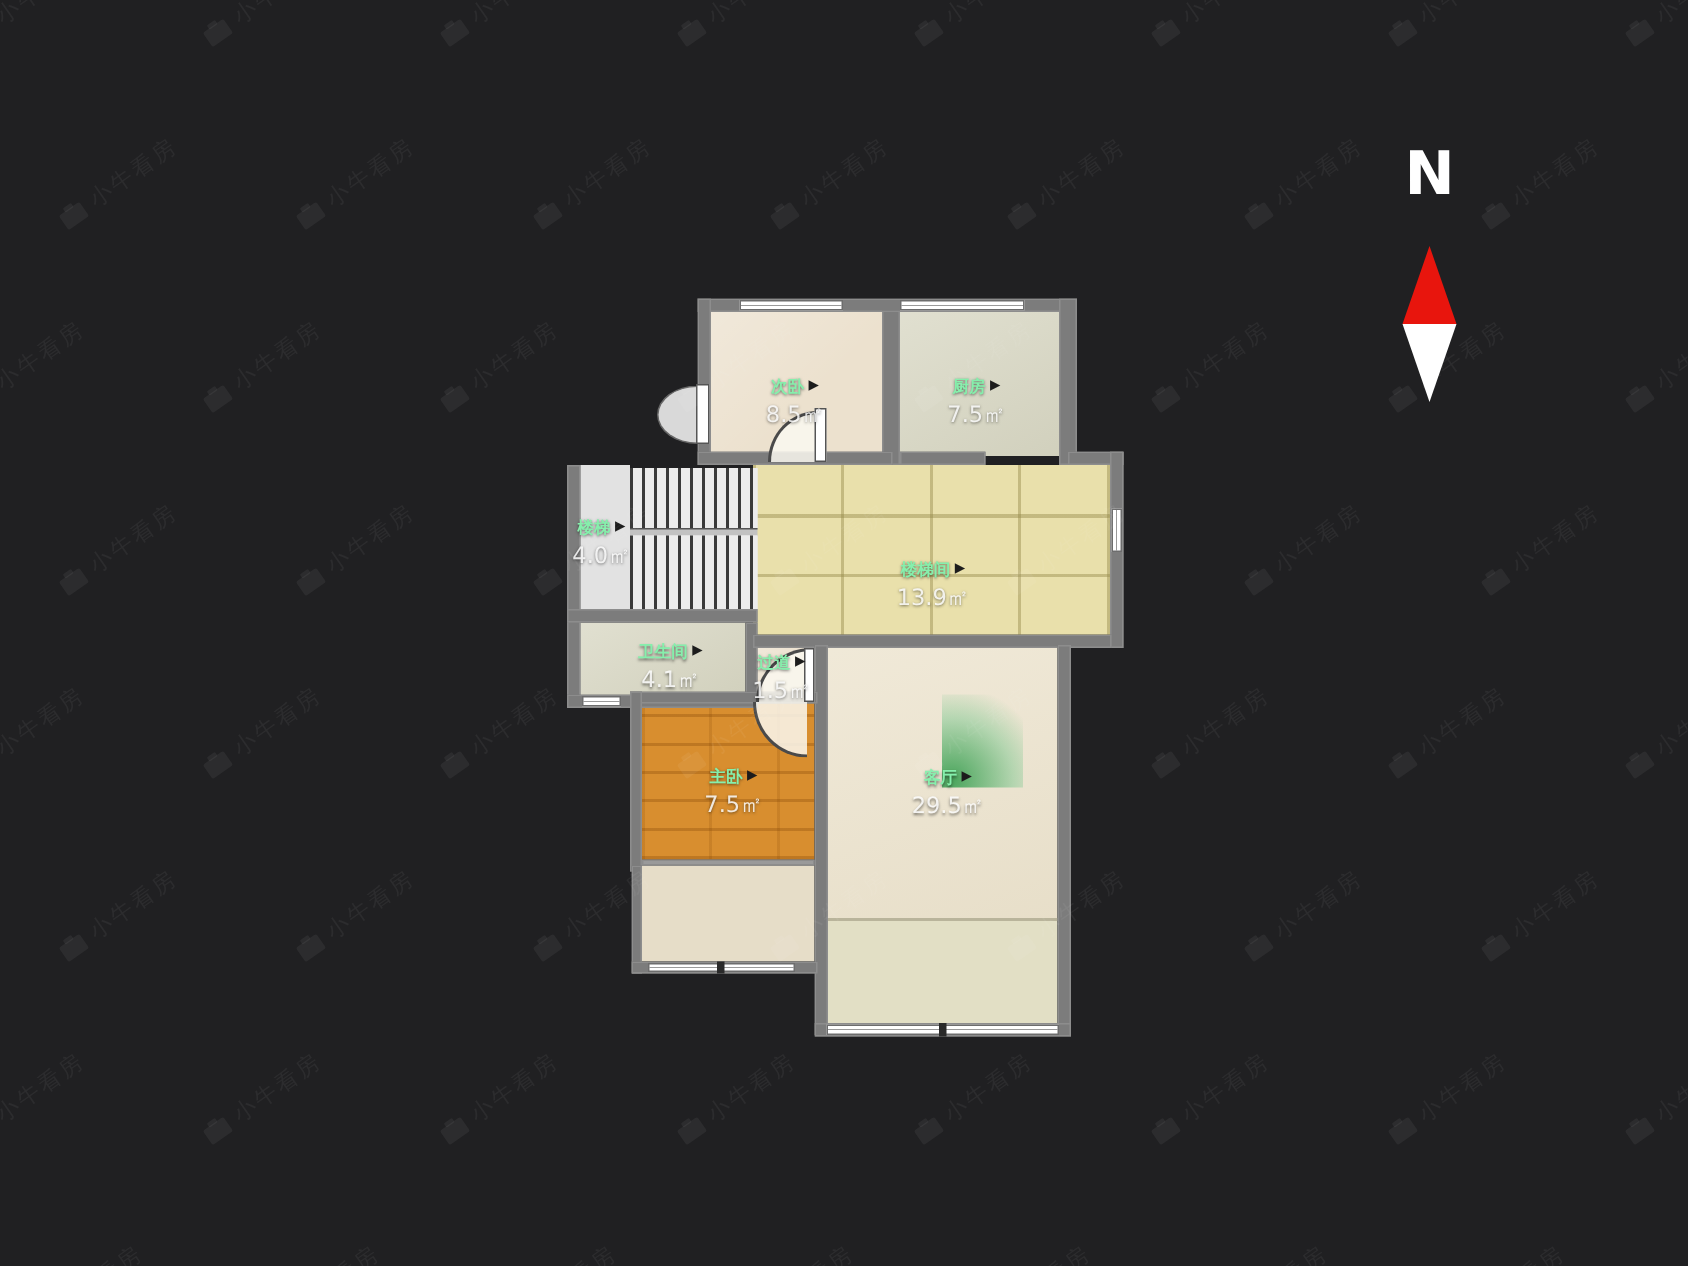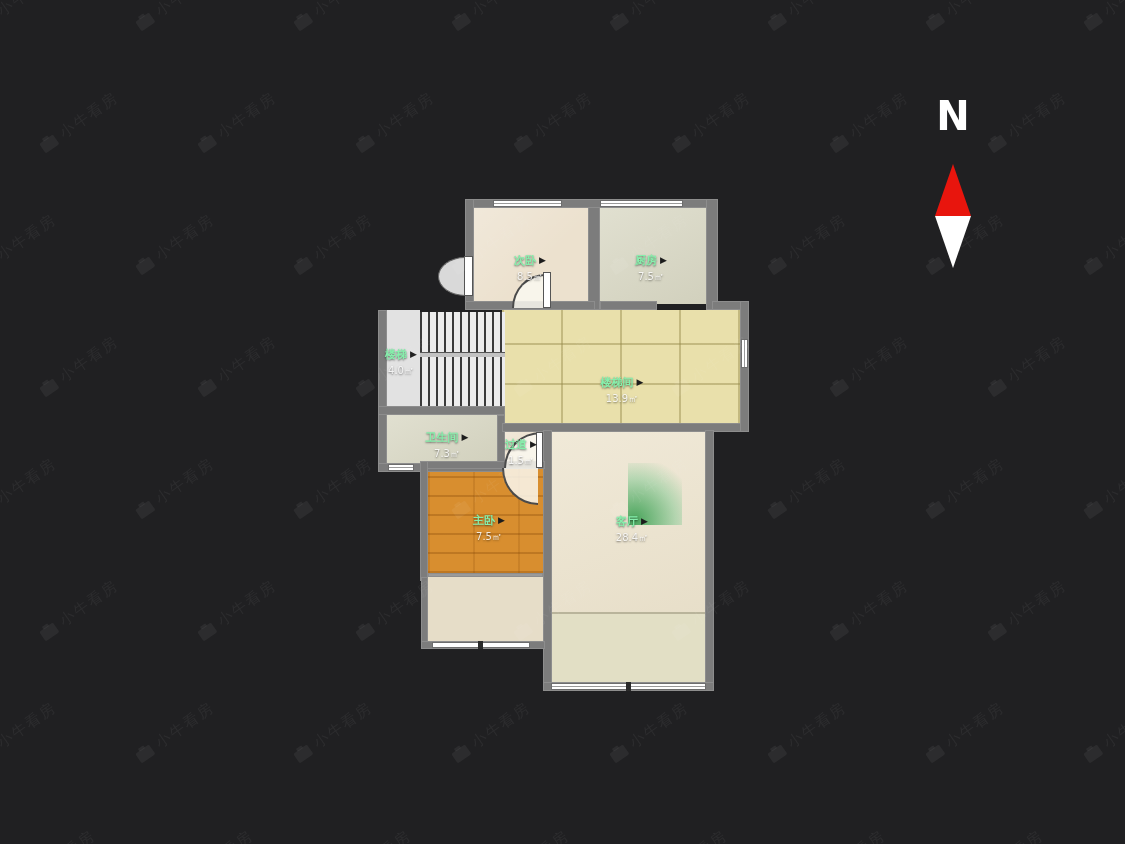--- a/index.html
+++ b/index.html
@@ -62,21 +62,21 @@
     position:absolute;transform:translate(-50%,-50%);z-index:30;
     text-align:center;white-space:nowrap;
   }
   .rl-row{display:flex;align-items:center;justify-content:center;gap:3px;}
   .rl{
     color:#86efac;font-size:11px;font-weight:700;
     text-shadow:0 1px 2px rgba(0,0,0,.55);
   }
   .arrow{color:#1c1c1c;font-size:9px;line-height:1;}
   .ra{
-    color:rgba(255,255,255,.85);font-size:10px;margin-top:2px;
+    color:rgba(255,255,255,.85);font-size:15px;margin-top:2px;
     text-shadow:0 1px 2px rgba(0,0,0,.5);
   }
   
   #compass{position:absolute;left:918px;top:96px;width:70px;height:185px;z-index:40;}
   #compass .n{
     color:#ffffff;font-size:40px;font-weight:bold;text-align:center;
     font-family:"DejaVu Sans","Liberation Sans",sans-serif;line-height:1;
   }
   .needle-n{
     position:absolute;left:17px;top:68px;width:0;height:0;
@@ -174,42 +174,42 @@
         <span class="rl">楼梯间</span>
         <span class="arrow">▶</span>
       </div>
     <div class="ra">13.9㎡</div>
   </div>
   <div class="room-label" style="left:447px;top:445px">
     <div class="rl-row">
         <span class="rl">卫生间</span>
         <span class="arrow">▶</span>
       </div>
-    <div class="ra">7.3㎡</div>
+    <div class="ra">4.1㎡</div>
   </div>
   <div class="room-label" style="left:521px;top:452px">
     <div class="rl-row">
         <span class="rl">过道</span>
         <span class="arrow">▶</span>
       </div>
     <div class="ra">1.5㎡</div>
   </div>
   <div class="room-label" style="left:489px;top:528px">
     <div class="rl-row">
         <span class="rl">主卧</span>
         <span class="arrow">▶</span>
       </div>
     <div class="ra">7.5㎡</div>
   </div>
   <div class="room-label" style="left:632px;top:529px">
     <div class="rl-row">
         <span class="rl">客厅</span>
         <span class="arrow">▶</span>
       </div>
-    <div class="ra">28.4㎡</div>
+    <div class="ra">29.5㎡</div>
   </div>
 </div>
 
 <div id="compass">
   <div class="n">N</div>
   <div class="needle-n"></div>
   <div class="needle-s"></div>
 </div>
 
 <div id="watermarks">

